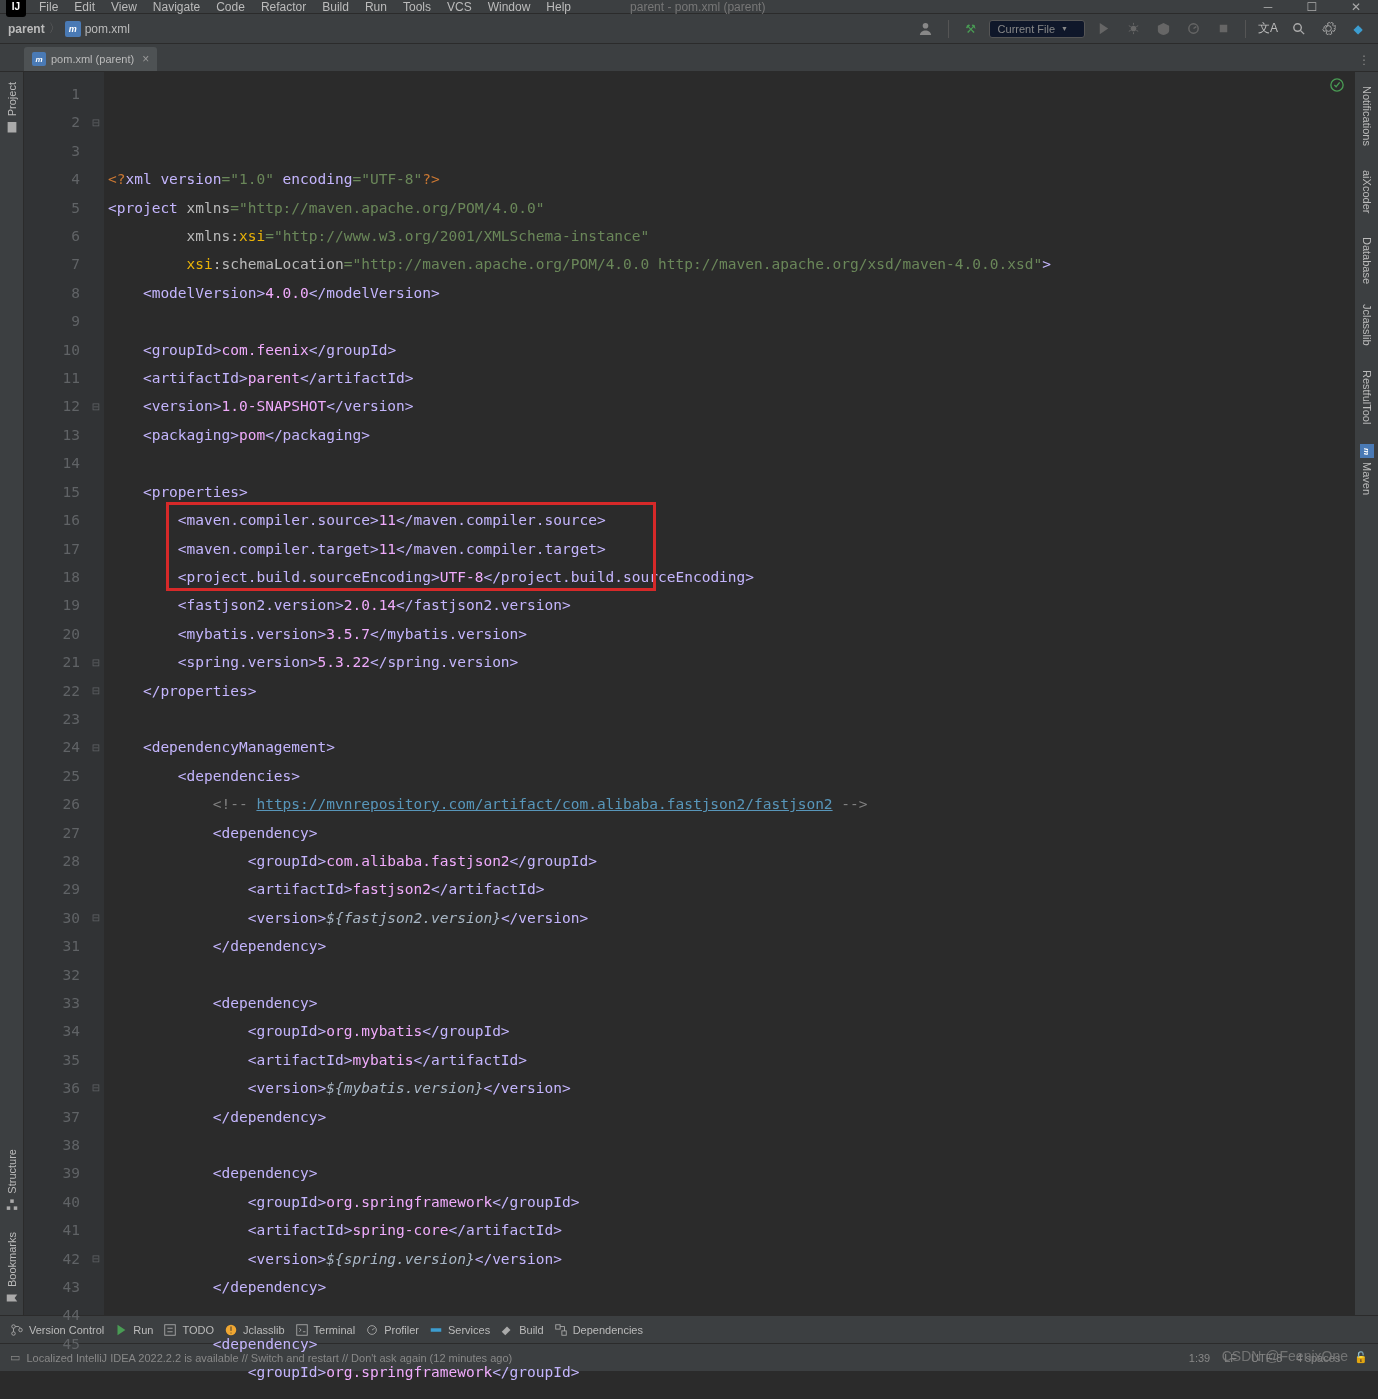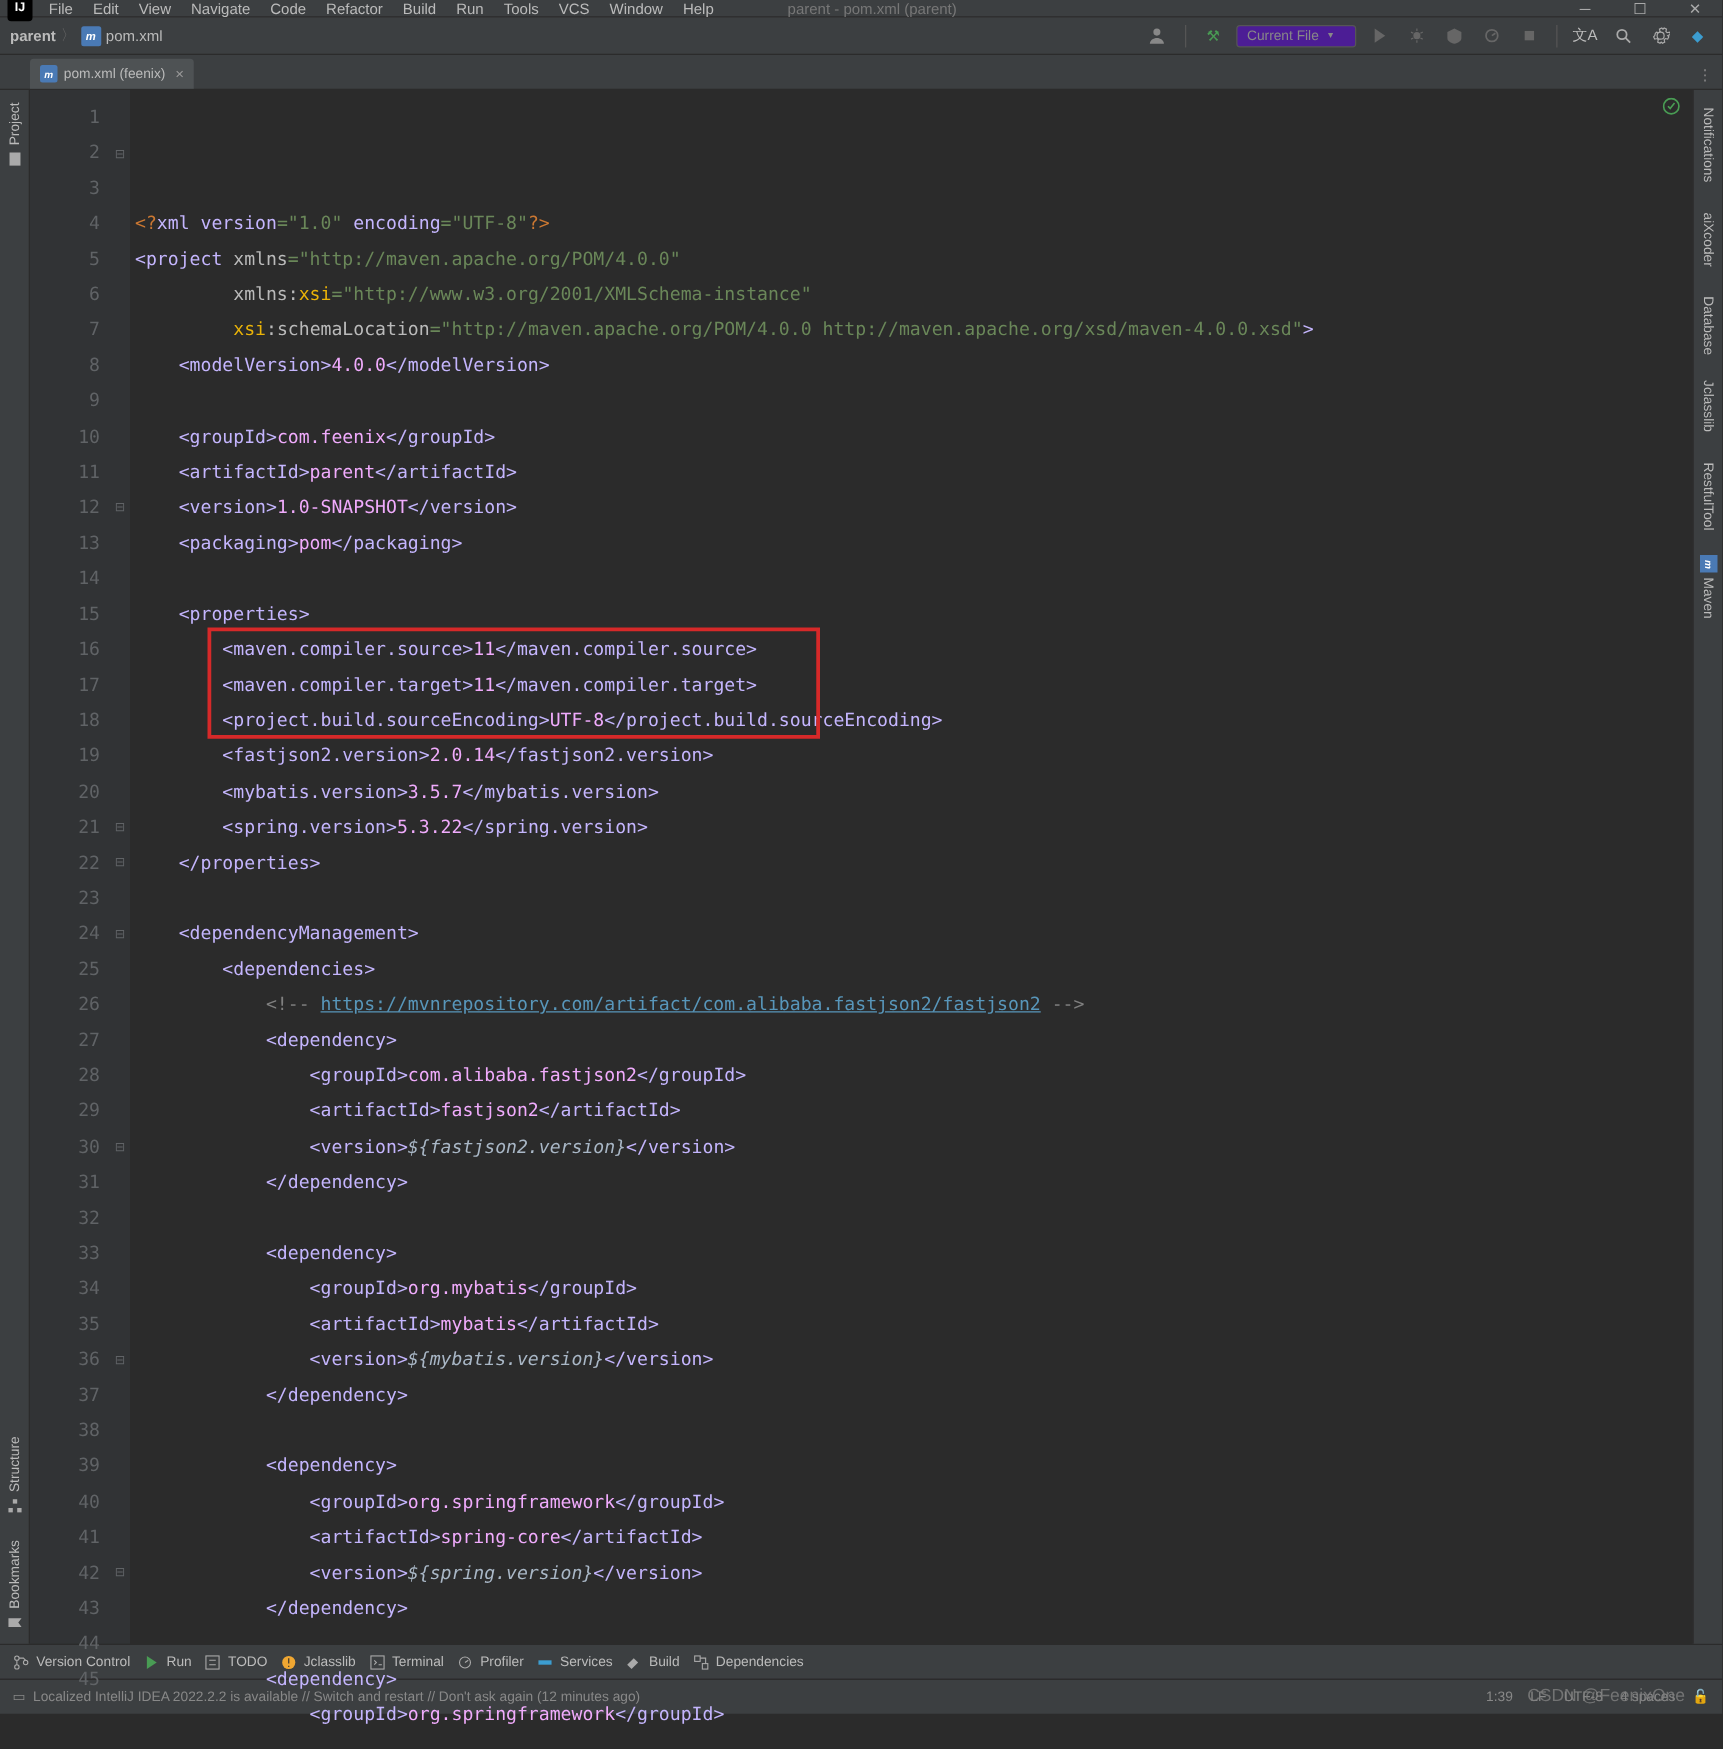--- a/index.html
+++ b/index.html
@@ -13,21 +13,21 @@
   .win-controls{margin-left:auto;display:flex;}
   .win-btn{width:44px;height:28px;display:flex;align-items:center;justify-content:center;cursor:pointer;color:#aaa;}
   
   .toolbar{height:30px;background:#3c3f41;display:flex;align-items:center;padding:0 8px;border-bottom:1px solid #2b2b2b;}
   .breadcrumb{display:flex;align-items:center;gap:4px;color:#bbb;}
   .breadcrumb .sep{color:#666;}
   .breadcrumb .m-icon{width:16px;height:16px;background:#4a7ab5;color:#fff;font-size:9px;display:flex;align-items:center;justify-content:center;border-radius:2px;font-style:italic;font-weight:bold;}
   .toolbar-right{margin-left:auto;display:flex;align-items:center;gap:6px;}
   .tb-icon{width:24px;height:24px;display:flex;align-items:center;justify-content:center;cursor:pointer;color:#999;border-radius:3px;}
   .tb-icon svg{width:15px;height:15px;}
-  .runcfg{background:#4c1d95;border:1px solid #555;padding:2px 16px 2px 8px;border-radius:3px;color:#888;font-size:11px;position:relative;display:flex;align-items:center;}
+  .runcfg{background:#0f172a;border:1px solid #555;padding:2px 16px 2px 8px;border-radius:3px;color:#888;font-size:11px;position:relative;display:flex;align-items:center;}
   .runcfg::after{content:'▼';font-size:7px;color:#888;margin-left:6px;}
   .tb-sep{width:1px;height:18px;background:#555;margin:0 4px;}
   
   .tabs{height:28px;background:#3c3f41;display:flex;align-items:flex-end;padding-left:24px;border-bottom:1px solid #2b2b2b;}
   .tab{background:#4e5254;padding:5px 8px;display:flex;align-items:center;gap:5px;border-top-left-radius:3px;border-top-right-radius:3px;font-size:11px;}
   .tab .m-icon{width:14px;height:14px;background:#4a7ab5;color:#fff;font-size:8px;display:flex;align-items:center;justify-content:center;border-radius:2px;font-style:italic;font-weight:bold;}
   .tab .close{color:#999;cursor:pointer;margin-left:3px;font-size:12px;}
   
   .main{display:flex;height:1243px;}
   .leftbar{width:24px;background:#3c3f41;border-right:1px solid #2b2b2b;display:flex;flex-direction:column;align-items:center;}
@@ -143,21 +143,21 @@
           <path d="M8 5a3 3 0 100 6 3 3 0 000-6zm6 3l1 1-1 2-2-.5-1 1 .5 2-2 1-1-1-1 1-2-1 .5-2-1-1-2 .5-1-2 1-1 .5-2 1-1 2 .5 1-1-.5-2 2-1 1 1 1-1 2 1-.5 2 1 1 2-.5 1 2z" fill="none" stroke="#aaa"></path>
         </svg>
       </div>
     <div class="tb-icon" style="color:#3c9dd0">◆</div>
   </div>
 </div>
 
 <div class="tabs">
   <div class="tab">
     <span class="m-icon">m</span>
-    <span>pom.xml (feenix)</span>
+    <span>pom.xml (parent)</span>
     <span class="close">×</span>
   </div>
   <div style="margin-left:auto;padding:4px 8px;color:#888;cursor:pointer">⋮</div>
 </div>
 
 <div class="main">
   <div class="leftbar">
     <div class="vtab">
         <svg viewBox="0 0 16 16" fill="#aaa">
           <rect x="2" y="3" width="12" height="10"></rect>

